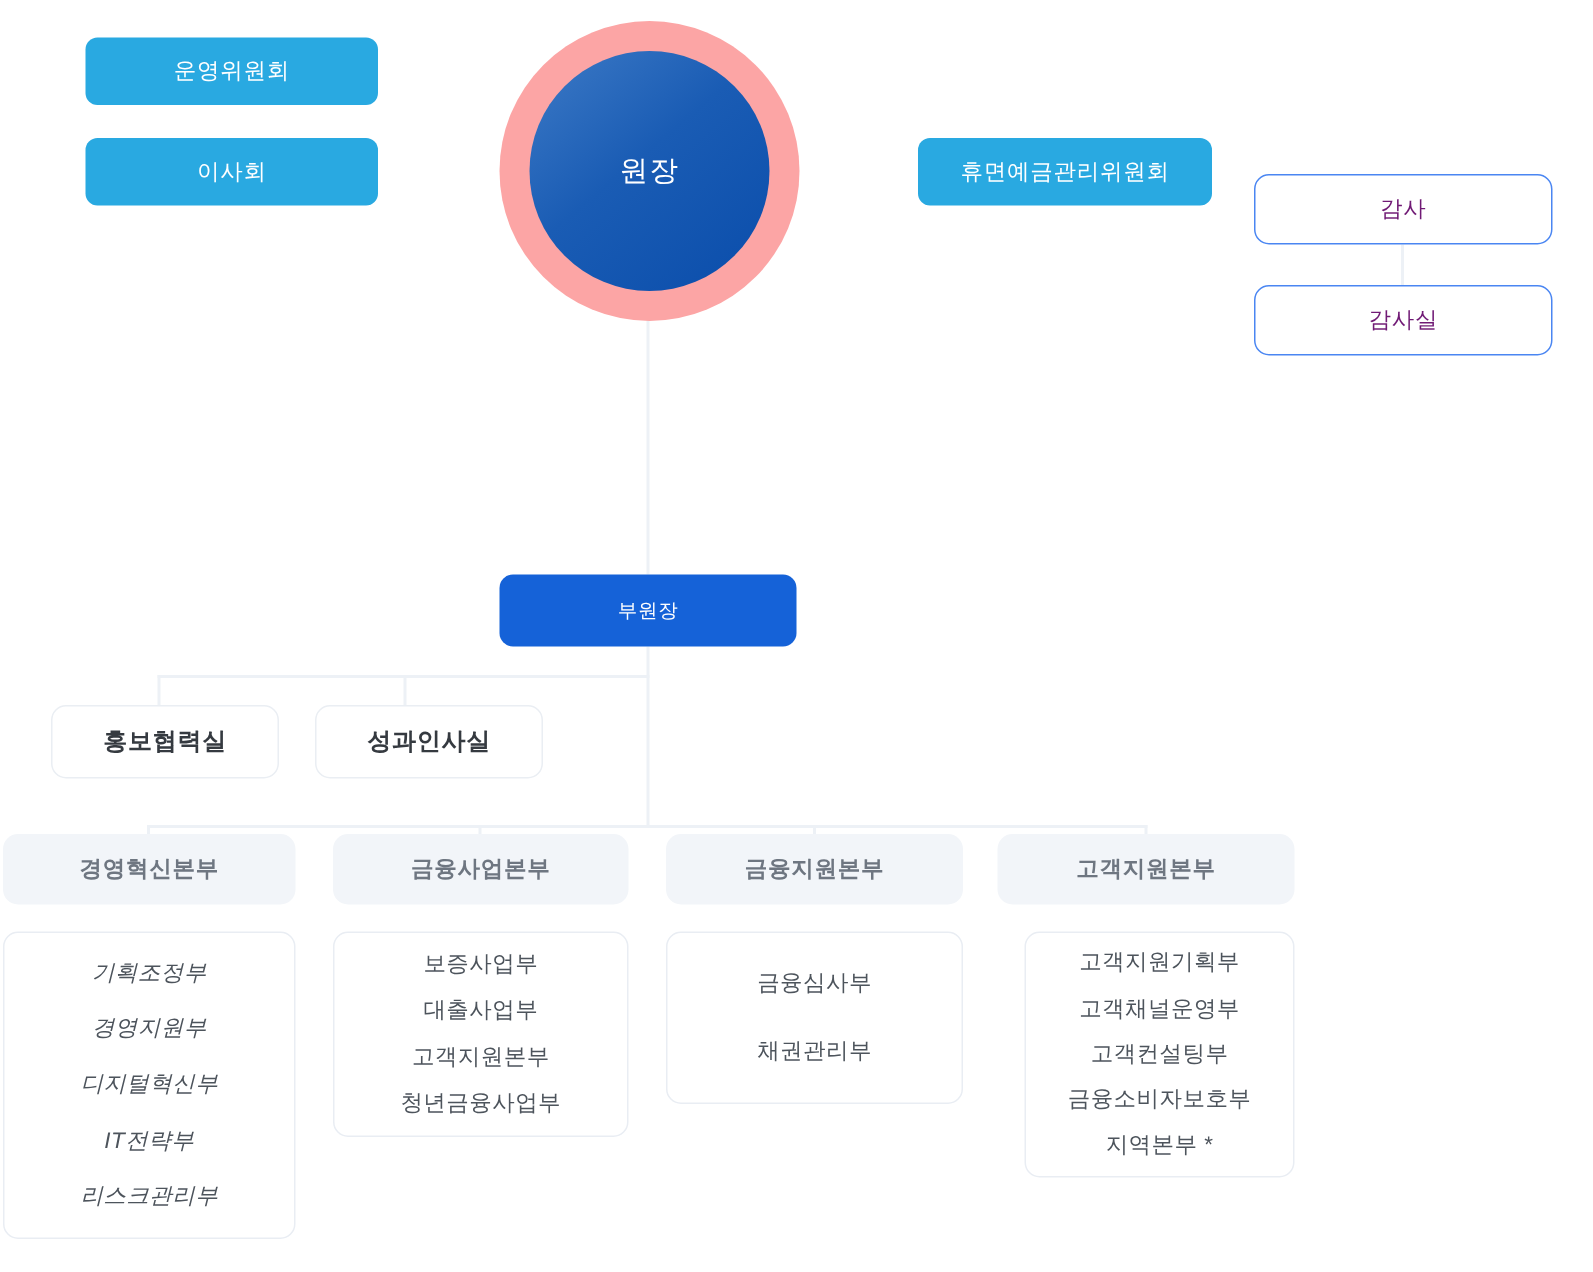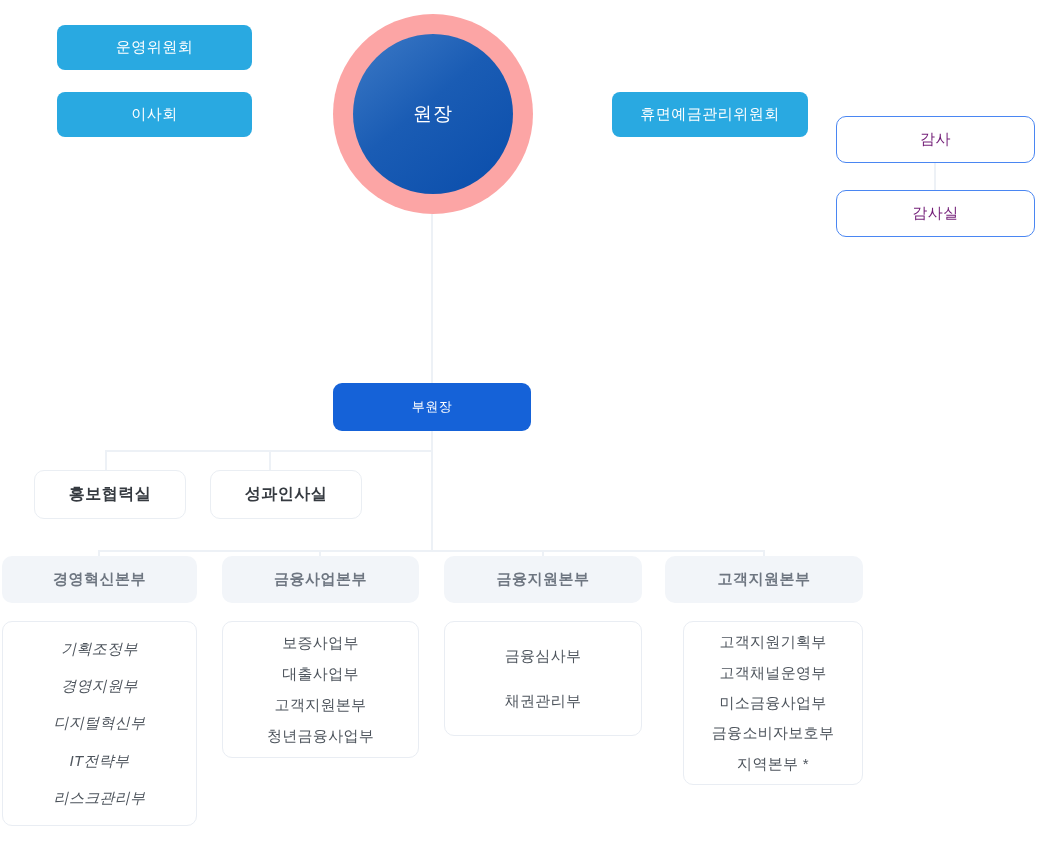--- a/index.html
+++ b/index.html
@@ -148,18 +148,18 @@
       <div class="dept-list list2">
         <div class="dept-item">금융심사부</div>
         <div class="dept-item">채권관리부</div>
       </div>
     </div>
     <div class="col col3">
       <div class="div-header">고객지원본부</div>
       <div class="dept-list list3">
         <div class="dept-item">고객지원기획부</div>
         <div class="dept-item">고객채널운영부</div>
-        <div class="dept-item">미소금융사업부</div>
+        <div class="dept-item">고객컨설팅부</div>
         <div class="dept-item">금융소비자보호부</div>
         <div class="dept-item">지역본부 *</div>
       </div>
     </div>
   </div>
 
 </body></html>

